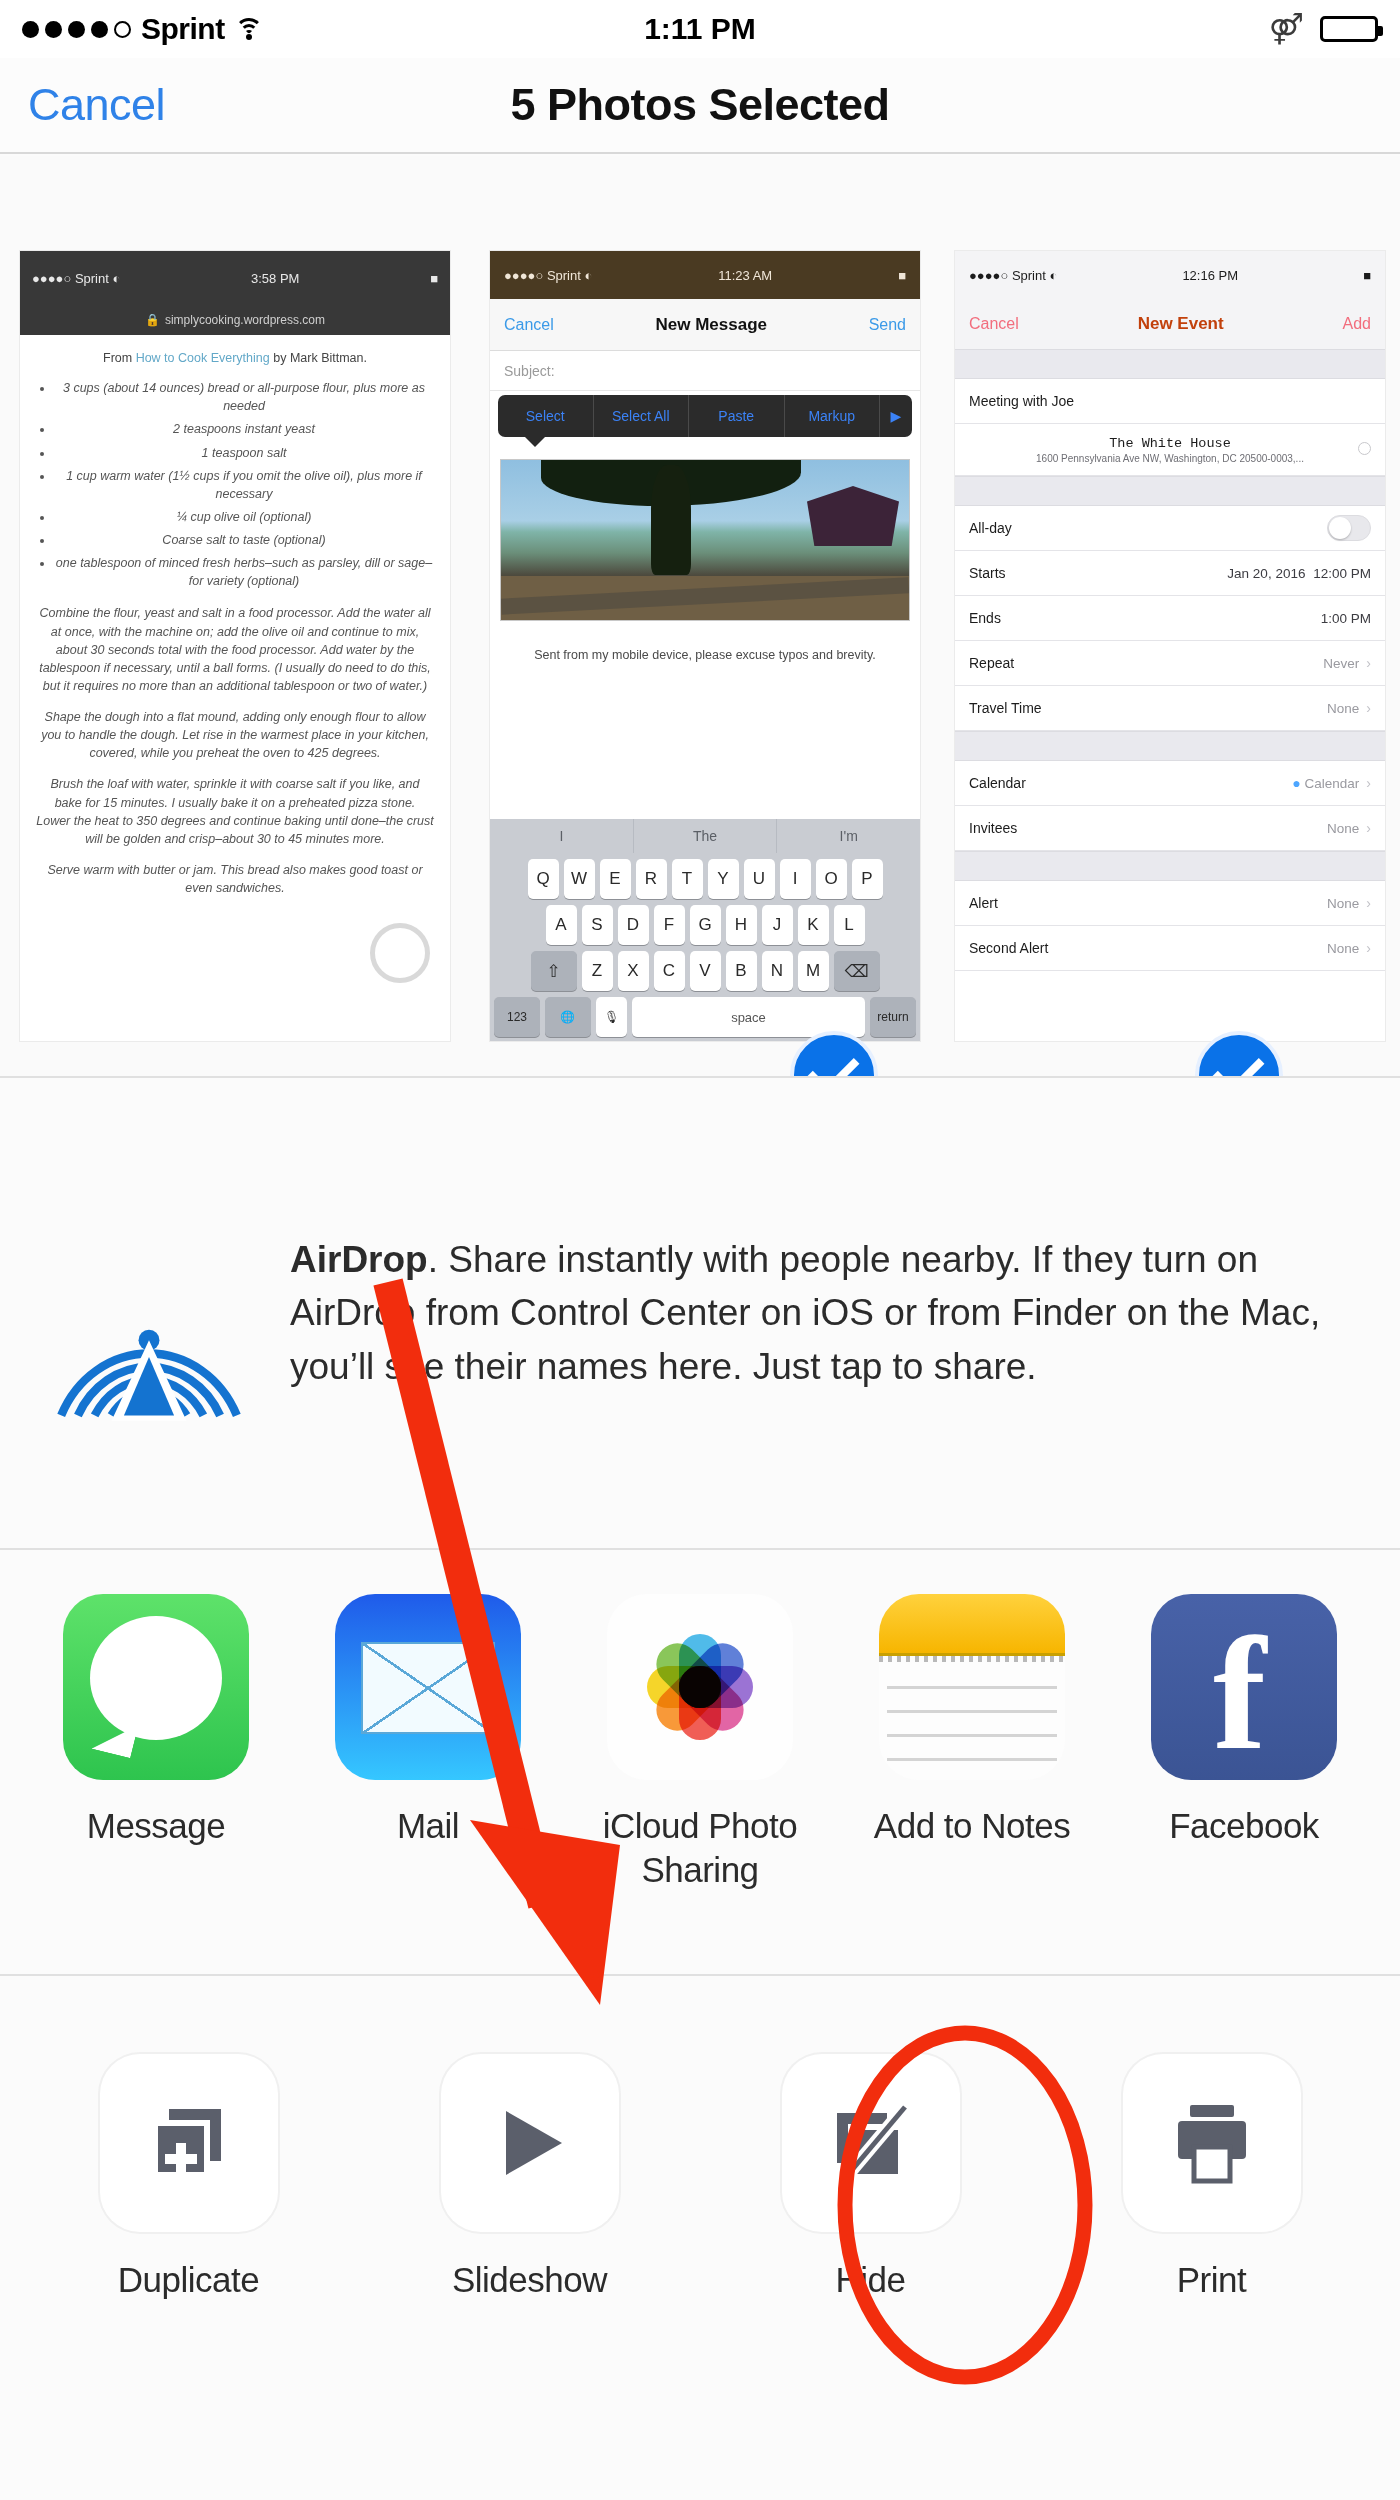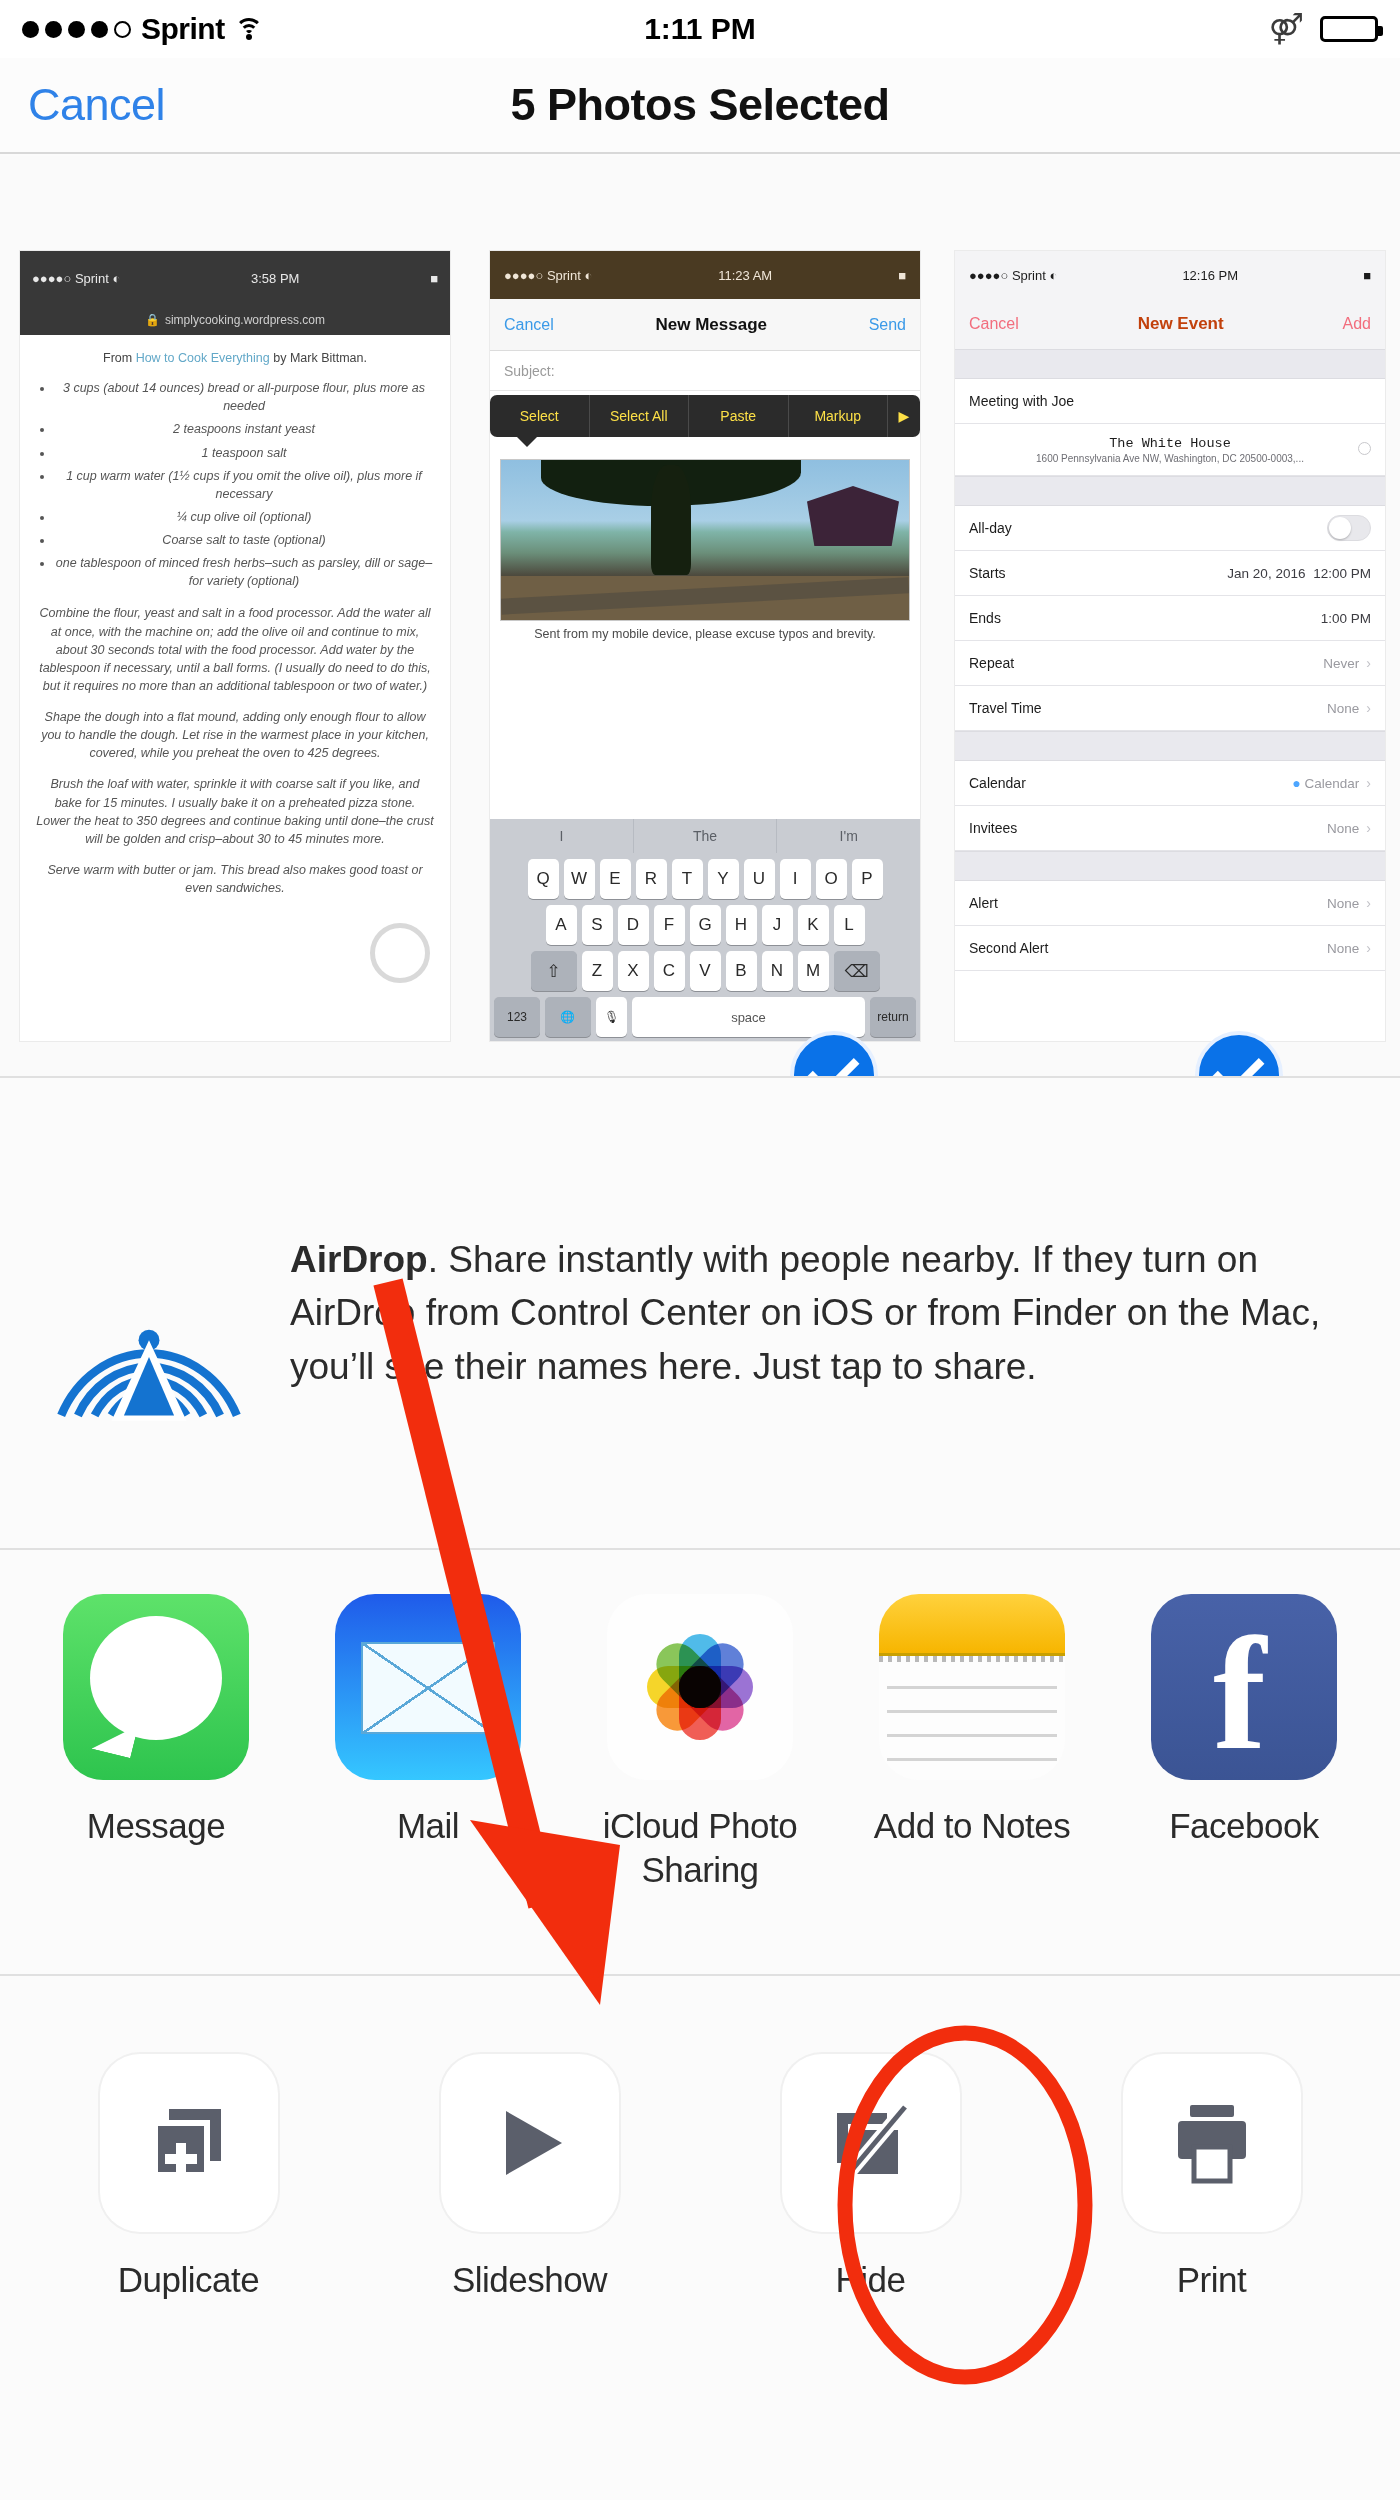--- a/index.html
+++ b/index.html
@@ -86,42 +86,42 @@
 
   
   .t2 .sb { height: 48px; background: #4a3a22; color: #f0e6d8;
             display:flex; align-items:center; justify-content:space-between; padding: 0 14px; font-size: 13px;}
   .t2 .nav { height: 52px; background: #f7f7f7; display:flex; align-items:center;
              justify-content:space-between; padding: 0 14px; border-bottom:1px solid #dcdcdc;}
   .t2 .nav .b { color: #3b9ae8; font-size: 16px; }
   .t2 .nav .t { color: #111; font-size: 17px; font-weight: bold; }
   .t2 .subject { height: 40px; display:flex; align-items:center; padding-left: 14px;
                  color:#9a9a9a; font-size: 14px; border-bottom: 1px solid #e6e6e6;}
-  .t2 .ctxmenu { margin: 4px 0 0; background:#2b2b2b; border-radius: 7px; height: 42px;
-                 display:flex; align-items:stretch; color:#fde047; font-size: 14px; position: relative;}
+  .t2 .ctxmenu { margin: 4px 8px 0; background:#2b2b2b; border-radius: 7px; height: 42px;
+                 display:flex; align-items:stretch; color:#3b82f6; font-size: 14px; position: relative;}
   .t2 .ctxmenu span { flex:1; display:flex; align-items:center; justify-content:center;
                       border-right: 1px solid #4a4a4a; white-space: nowrap; padding: 0 6px;}
   .t2 .ctxmenu span:last-child { border-right: none; flex: 0 0 32px; }
   .t2 .ctxmenu::after { content:''; position:absolute; left: 26px; bottom:-10px;
                         border-left: 11px solid transparent; border-right: 11px solid transparent;
                         border-top: 11px solid #2b2b2b; }
   .t2 .photo { margin: 22px 10px 0; height: 162px; border: 1px solid #c8c8c8;
     background:
       linear-gradient(to bottom, #8fbfe0 0%, #a9cfe6 38%, #7fb4a8 45%, #6b8f7a 58%, #4d4a3e 72%, #6a5c46 100%);
     position: relative; overflow: hidden; }
   .t2 .photo .tree { position:absolute; width: 40px; height: 110px; background: #15200f;
                      left: 150px; top: 5px; border-radius: 40% 40% 10% 10%; }
   .t2 .photo .canopy { position:absolute; left: 40px; top: -16px; width: 260px; height: 62px;
                        background: #122010; border-radius: 0 0 60% 50%; }
   .t2 .photo .pav { position:absolute; right: 10px; top: 26px; width: 92px; height: 60px;
                     background: #3c2338; clip-path: polygon(0 26%, 50% 0, 100% 26%, 92% 100%, 8% 100%); }
   .t2 .photo .rail { position:absolute; left: 0; right: 0; bottom: 16px; height: 16px;
                      background: #5b5242; transform: rotate(-3deg); }
   .t2 .photo .ground { position:absolute; left:0; right:0; bottom:0; height: 44px; background:#6f5f45; }
-  .t2 .sig { padding: 4px 12px 0; font-size: 12.5px; color: #4a4a4a; line-height: 1.5; }
+  .t2 .sig { padding: 25px 12px 0; font-size: 12.5px; color: #4a4a4a; line-height: 1.5; }
   .t2 .kbwrap { position:absolute; left:0; right:0; bottom:0; background: #c9ccd2; padding-bottom: 4px; }
   .t2 .predict { height: 34px; display:flex; color:#5b5f66; font-size: 14px; }
   .t2 .predict div { flex:1; display:flex; align-items:center; justify-content:center; border-right:1px solid #b7bbc2;}
   .t2 .predict div:last-child{ border-right:none; }
   .t2 .krow { display:flex; justify-content:center; gap: 5px; padding: 6px 4px 0; }
   .t2 .key { background:#fff; border-radius:5px; min-width: 31px; height: 40px;
              display:flex; align-items:center; justify-content:center;
              font-size: 17px; color:#2a2a2a; box-shadow: 0 1px 0 #8d9096; }
   .t2 .key.wide { min-width: 46px; background:#adb2ba; }
   .t2 .key.space { flex: 1; font-size: 13px; color:#555; }

